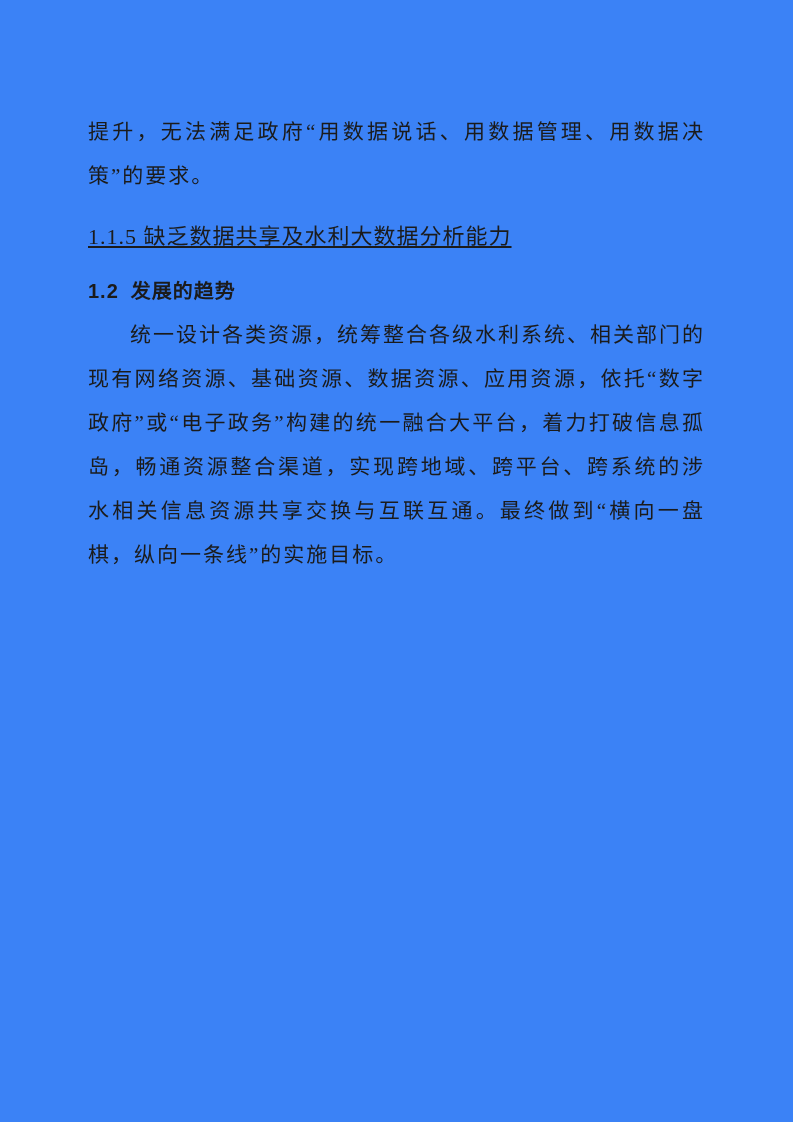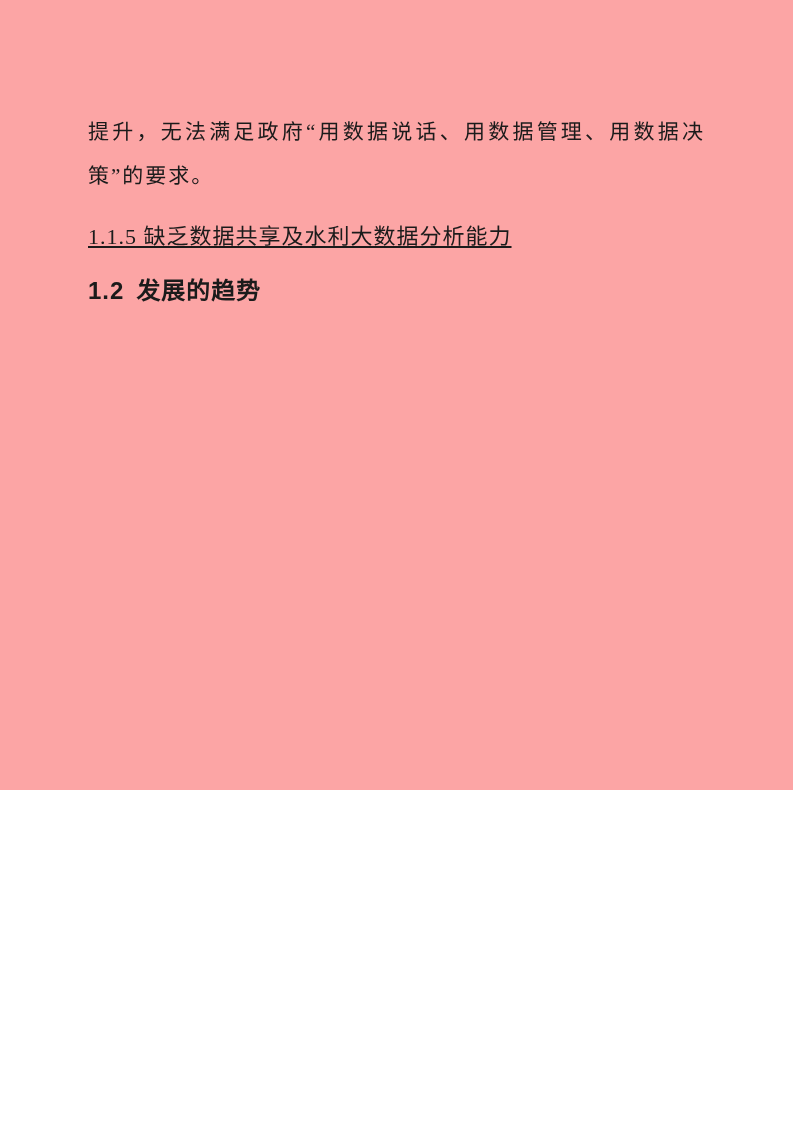--- a/index.html
+++ b/index.html
@@ -3,22 +3,22 @@
 <meta charset="utf-8">
 <style>
   html, body {
     margin: 0;
     padding: 0;
     background: #ffffff;
   }
   .page {
     position: relative;
     width: 793px;
-    height: 790px;
-    background: #fca5a5;
+    height: 1122px;
+    background: #3b82f6;
     overflow: hidden;
   }
   .content {
     position: absolute;
     left: 88px;
     top: 110px;
     width: 617px;
     color: #1b1b1b;
     font-family: "Liberation Serif", "DejaVu Serif", serif;
   }
@@ -37,21 +37,21 @@
     margin: 0;
     font-size: 22px;
     line-height: 44px;
     font-weight: normal;
     letter-spacing: 1px;
     text-align: left;
     text-decoration: underline;
   }
   .h2doc {
     margin: 0;
-    font-size: 24px;
+    font-size: 20px;
     line-height: 44px;
     font-weight: bold;
     letter-spacing: 1px;
     text-align: left;
   }
   .h2doc .num {
     font-family: "Liberation Sans", "DejaVu Sans", sans-serif;
     margin-right: 12px;
   }
   .mt17 { margin-top: 17px; }
@@ -66,15 +66,16 @@
   <div class="content">
 
     <p class="body">提升，无法满足政府“用数据说话、用数据管理、用数据决策”的要求。</p>
 
     <p class="h3doc mt17">1.1.5 缺乏数据共享及水利大数据分析能力</p>
 
 
     <p class="h2doc mt10"><span class="num">1.2</span><span>发展的趋势</span></p>
 
 
+    <p class="body indent mt6">统一设计各类资源，统筹整合各级水利系统、相关部门的现有网络资源、基础资源、数据资源、应用资源，依托“数字政府”或“电子政务”构建的统一融合大平台，着力打破信息孤岛，畅通资源整合渠道，实现跨地域、跨平台、跨系统的涉水相关信息资源共享交换与互联互通。最终做到“横向一盘棋，纵向一条线”的实施目标。</p>
 
   </div>
 </div>
 
 </body></html>

